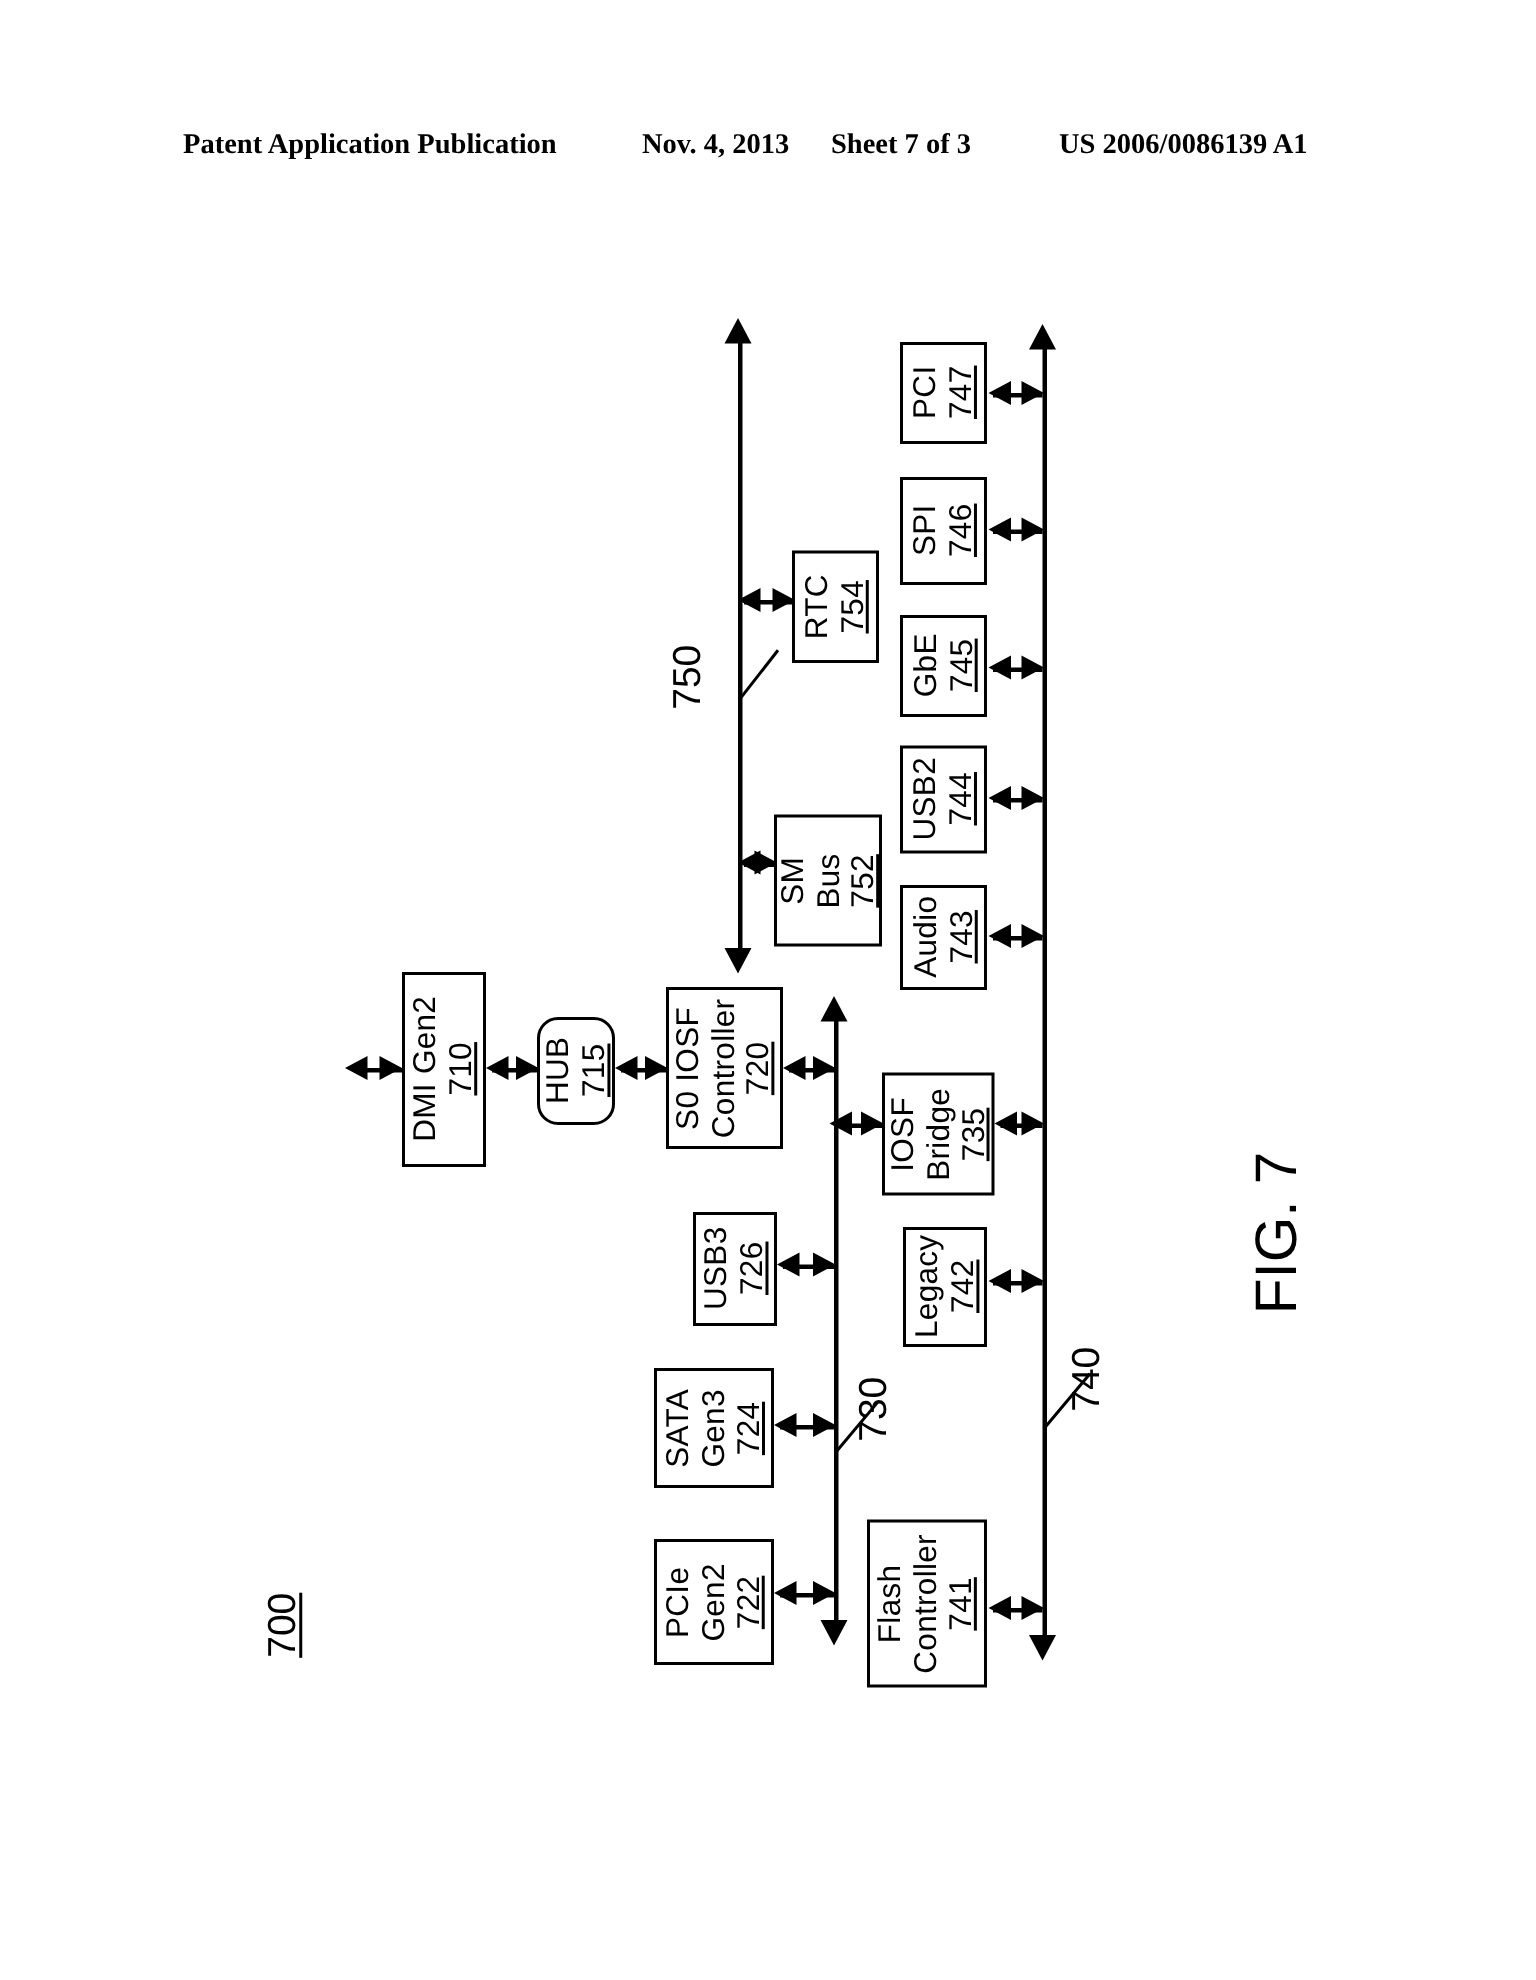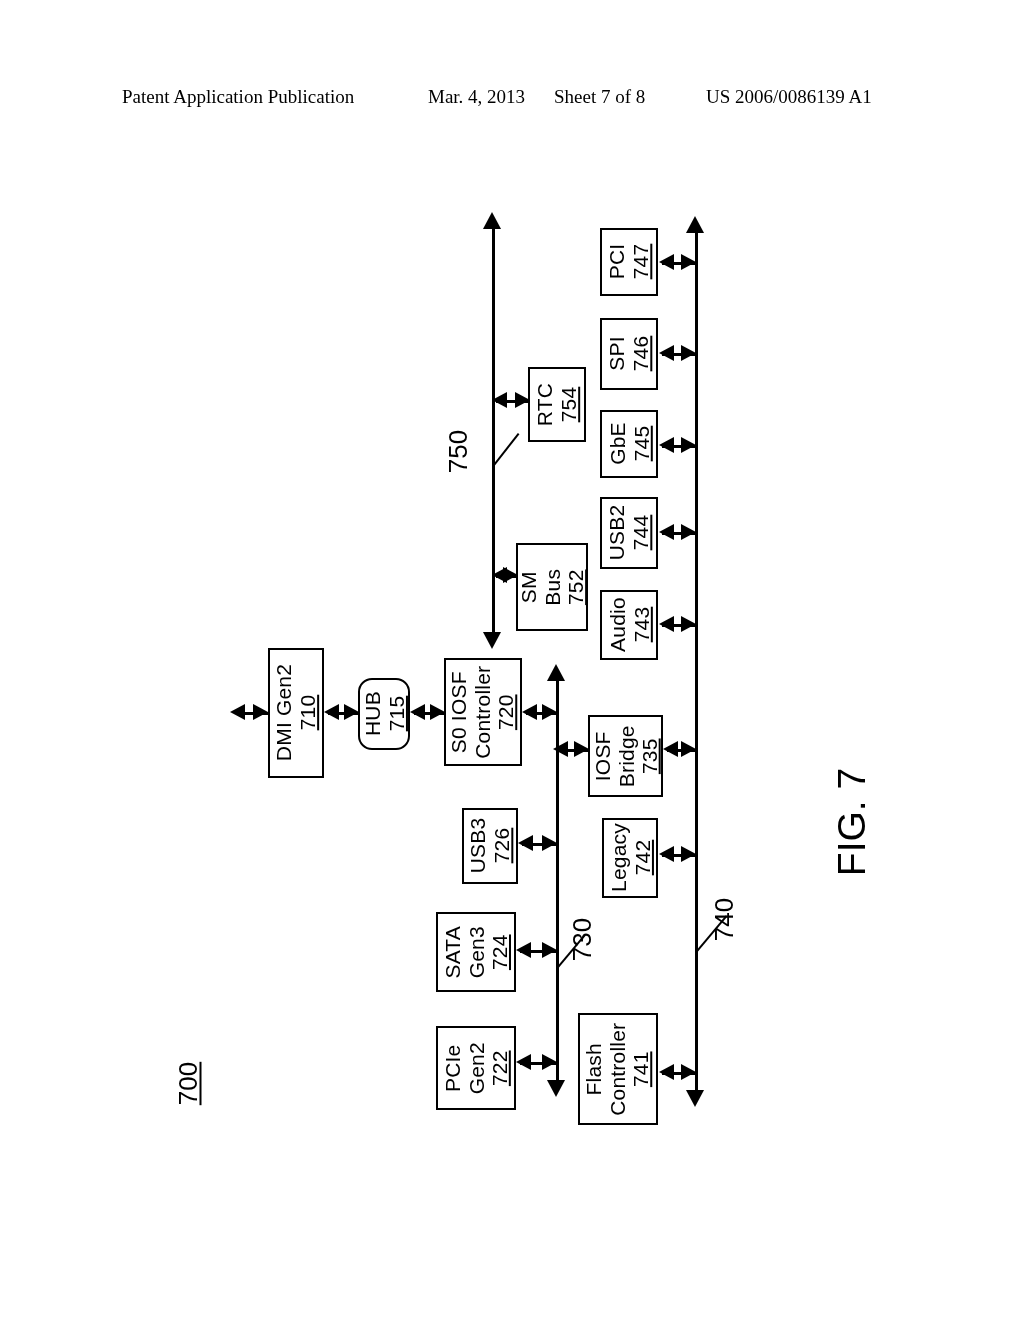--- a/index.html
+++ b/index.html
@@ -17,21 +17,21 @@
     overflow: hidden;
   }
 
   
   #header {
     position: absolute;
     left: 0; top: 86px;
     width: 1024px;
     height: 30px;
     font-family: "Liberation Serif", serif;
-    font-weight: normal;
+    font-weight: bold;
     font-size: 19px;
     color: #000;
     white-space: nowrap;
   }
   #header span { position: absolute; top: 0; }
   .hdr-pub   { left: 122px; }
   .hdr-date  { left: 428px; }
   .hdr-sheet { left: 554px; }
   .hdr-num   { left: 706px; }
 
@@ -129,22 +129,22 @@
     white-space: nowrap;
   }
 </style>
 </head>
 <body>
 
 <div id="page">
 
   <div id="header">
     <span class="hdr-pub">Patent Application Publication</span>
-    <span class="hdr-date">Mar. 4, 2013</span>
-    <span class="hdr-sheet">Sheet 7 of 8</span>
+    <span class="hdr-date">Nov. 4, 2013</span>
+    <span class="hdr-sheet">Sheet 7 of 3</span>
     <span class="hdr-num">US 2006/0086139 A1</span>
   </div>
 
   <div id="figure">
 
     <div class="ref-num underlined" style="left:156px; top:1068px; width:64px; text-align:center;">700</div>
 
     <div class="bus" style="left:492px; top:228px; height:404px;"></div>
     <div class="arrow-up" style="left:483px; top:212px;"></div>
     <div class="arrow-down" style="left:483px; top:632px;"></div>

